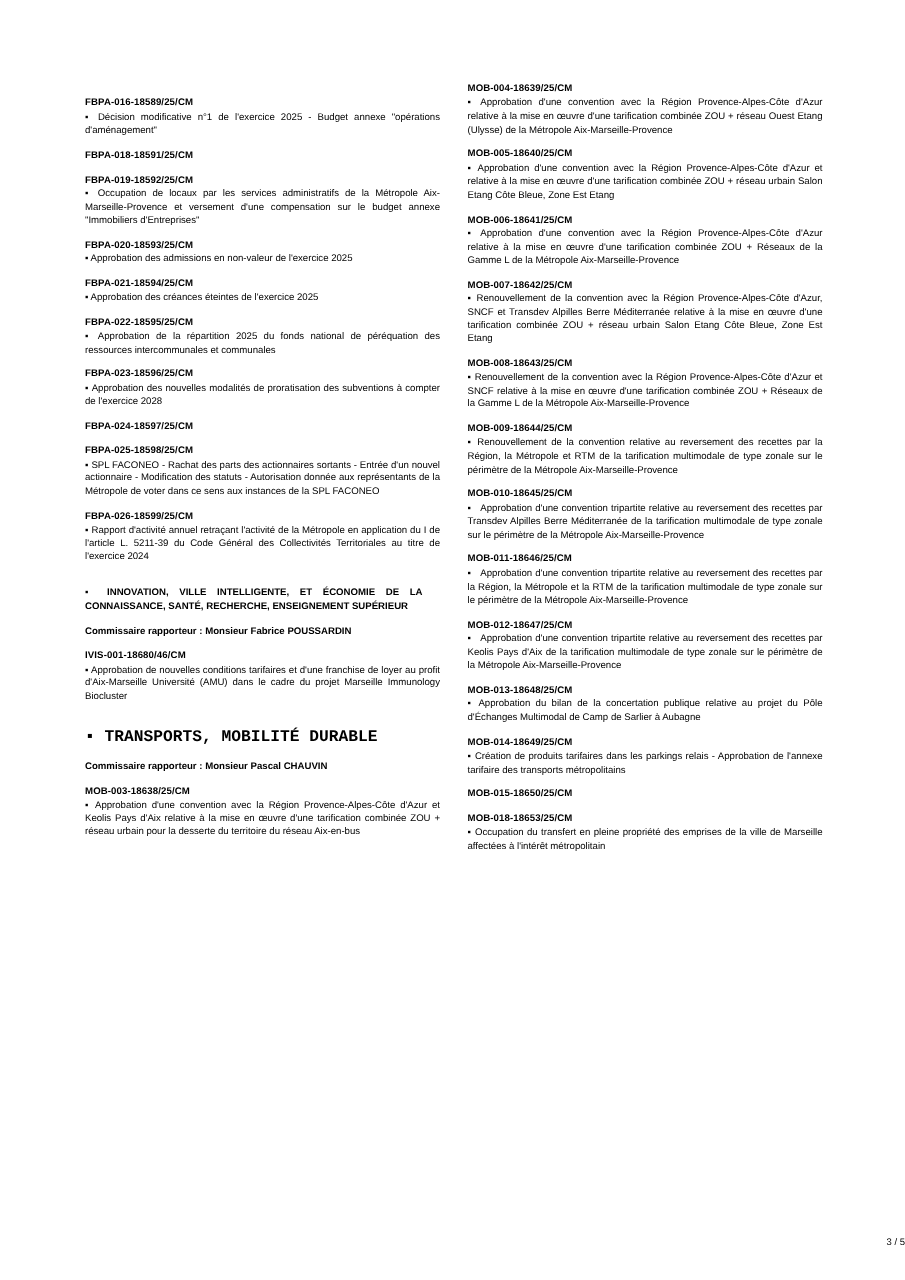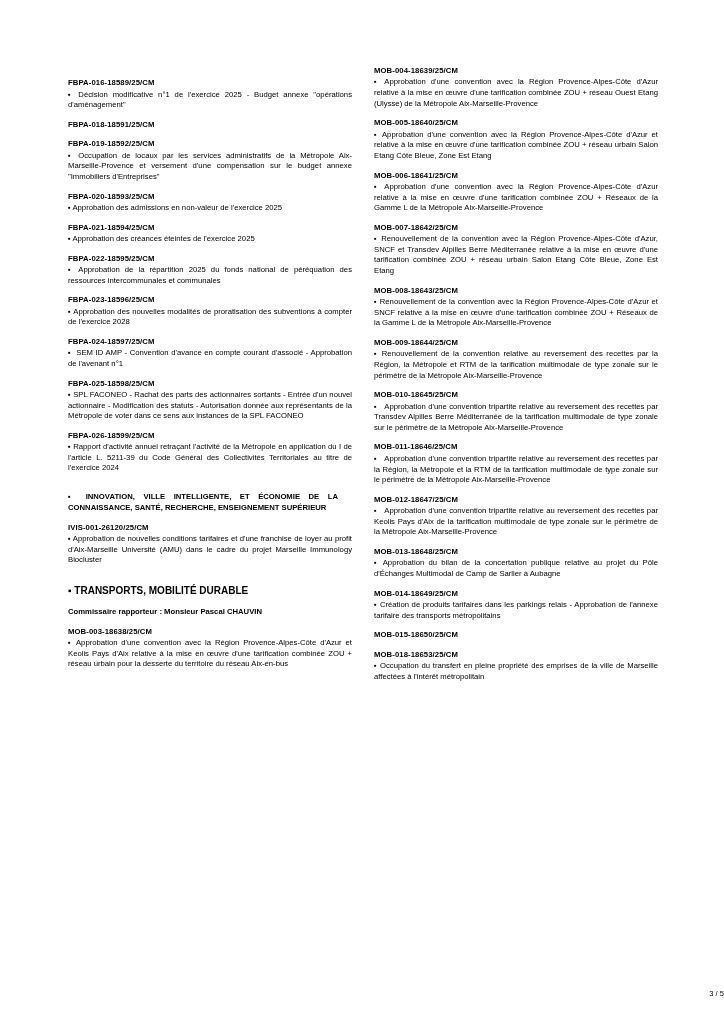--- a/index.html
+++ b/index.html
@@ -62,24 +62,25 @@
   .spacer-lg {
     height: 9px;
   }
   .rapporteur {
     font-size: 7.7px;
     font-weight: bold;
     line-height: 1.4;
     margin: 0 0 9px 0;
   }
   .section-title {
-    font-size: 10px;
+    font-size: 13px;
     font-weight: bold;
     line-height: 1.4;
     margin: 0 0 9px 0;
+    font-family: Liberation Mono, monospace;
   }
   .footer {
     position: absolute;
     left: 0;
     right: 0;
     bottom: 26px;
     text-align: right;
     font-size: 7.6px;
     color: #000;
   }
@@ -123,40 +124,40 @@
         <p class="body"><span class="bullet">▪</span> <span>Approbation de la répartition 2025 du fonds national de péréquation des ressources intercommunales et communales</span></p>
       </div>
 
       <div class="item">
         <p class="ref">FBPA-023-18596/25/CM</p>
         <p class="body"><span class="bullet">▪</span> <span>Approbation des nouvelles modalités de proratisation des subventions à compter de l'exercice 2028</span></p>
       </div>
 
       <div class="item">
         <p class="ref">FBPA-024-18597/25/CM</p>
-        <p class="body"><span class="bullet">▪</span> &nbsp;<span>SEM ID AMP - Convention d'avance en compte courant d'associé - Approbation de l'avenant n°1</span></p>
       </div>
 
       <div class="item">
         <p class="ref">FBPA-025-18598/25/CM</p>
         <p class="body"><span class="bullet">▪</span> <span>SPL FACONEO - Rachat des parts des actionnaires sortants - Entrée d'un nouvel actionnaire - Modification des statuts - Autorisation donnée aux représentants de la Métropole de voter dans ce sens aux instances de la SPL FACONEO</span></p>
       </div>
 
       <div class="item">
         <p class="ref">FBPA-026-18599/25/CM</p>
         <p class="body"><span class="bullet">▪</span> <span>Rapport d'activité annuel retraçant l'activité de la Métropole en application du I de l'article L. 5211-39 du Code Général des Collectivités Territoriales au titre de l'exercice 2024</span></p>
       </div>
 
       <div class="spacer-lg"></div>
 
       <p class="heading"><span class="bullet">▪</span> <span>INNOVATION, VILLE INTELLIGENTE, ET ÉCONOMIE DE LA CONNAISSANCE, SANTÉ, RECHERCHE, ENSEIGNEMENT SUPÉRIEUR</span></p>
 
-
-      <div class="item">
-        <p class="ref">IVIS-001-26120/25/CM</p>
+      <p class="rapporteur">Commissaire rapporteur : Monsieur Fabrice POUSSARDIN</p>
+
+      <div class="item">
+        <p class="ref">IVIS-001-18680/46/CM</p>
         <p class="body"><span class="bullet">▪</span> <span>Approbation de nouvelles conditions tarifaires et d'une franchise de loyer au profit d'Aix-Marseille Université (AMU) dans le cadre du projet Marseille Immunology Biocluster</span></p>
       </div>
 
       <div class="spacer-lg"></div>
 
       <p class="section-title"><span class="bullet">▪</span> <span>TRANSPORTS, MOBILITÉ DURABLE</span></p>
 
       <p class="rapporteur">Commissaire rapporteur : Monsieur Pascal CHAUVIN</p>
 
 

